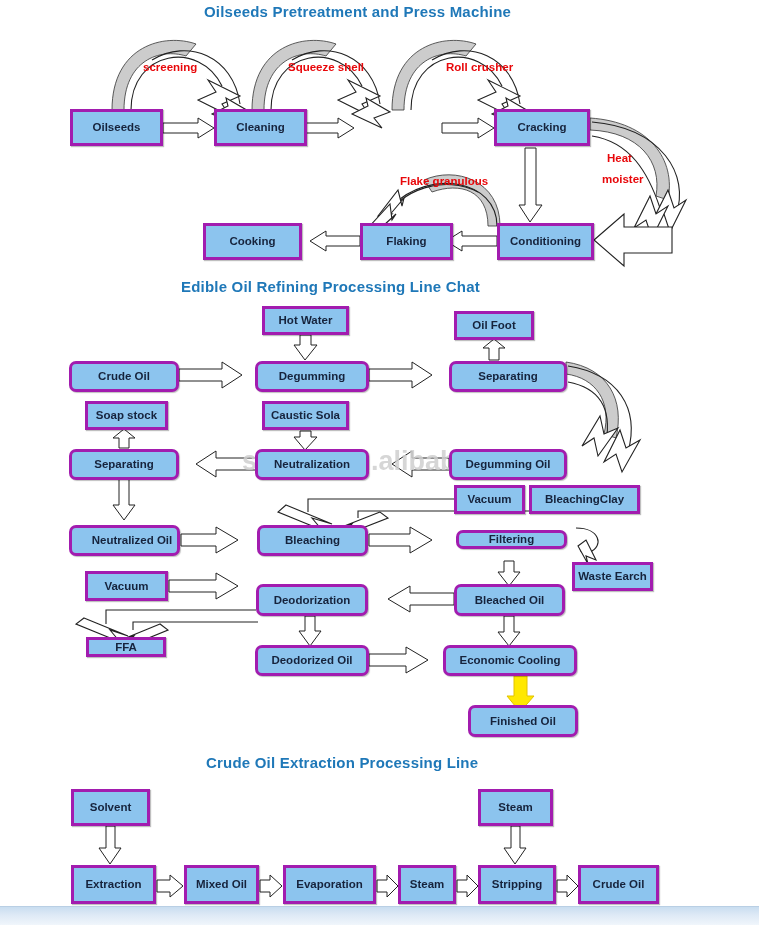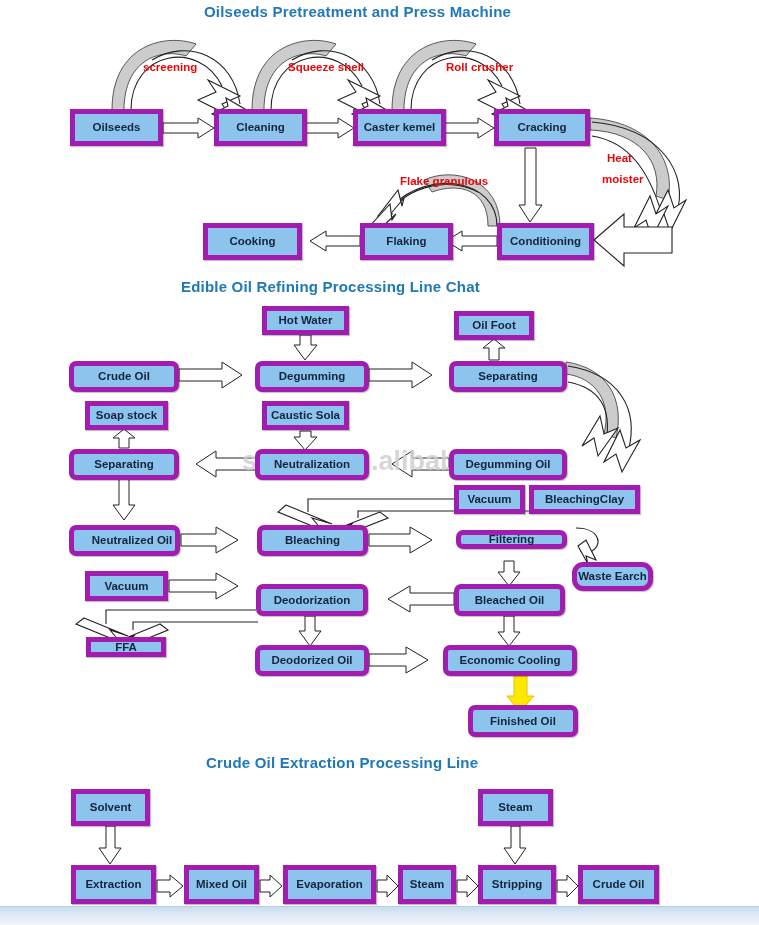--- a/index.html
+++ b/index.html
@@ -1,21 +1,21 @@
 <!DOCTYPE html>
 <html><head>
 <meta charset="utf-8">
 <style>
   html,body{margin:0;padding:0;background:#ffffff;}
   body{width:759px;height:925px;font-family:"Liberation Sans",sans-serif;}
   #stage{position:relative;width:759px;height:925px;overflow:hidden;background:#fff;}
 
   .title{position:absolute;color:#1f78b8;font-weight:bold;font-size:15px;letter-spacing:.2px;white-space:nowrap;}
 
-  .node{position:absolute;background:#8cc4ee;border:5px solid #a21caf;
+  .node{position:absolute;background:#8cc4ee;border:3px solid #a21caf;
         display:flex;align-items:center;justify-content:center;text-align:center;
         color:#16233c;font-size:11.5px;font-weight:bold;box-sizing:border-box;line-height:1.1;}
   .node.sq{border-radius:0;}
   .node.rd{border-radius:7px;}
   .node.sh{box-shadow:1px 1px 1px rgba(0,0,0,.25);}
 
   .redlbl{position:absolute;color:#e8070a;font-weight:bold;font-size:11.5px;white-space:nowrap;}
 
   svg.ov{position:absolute;left:0;top:0;width:759px;height:925px;pointer-events:none;}
 
@@ -224,23 +224,20 @@
   <div class="wm" style="left:242px;top:446px;">sinoderen.alibaba.com</div>
 
   <div class="title" style="left:204px;top:3px;">Oilseeds Pretreatment and Press Machine</div>
 
   <div class="node sq sh" style="left:70px;top:109px;width:93px;height:37px;">
     <span>Oilseeds</span>
   </div>
   <div class="node sq sh" style="left:214px;top:109px;width:93px;height:37px;">
     <span>Cleaning</span>
   </div>
-  <div class="node sq sh" style="left:353px;top:109px;width:93px;height:37px;">
-    <span>Caster kemel</span>
-  </div>
   <div class="node sq sh" style="left:494px;top:109px;width:96px;height:37px;">
     <span>Cracking</span>
   </div>
 
   <div class="node sq sh" style="left:497px;top:223px;width:97px;height:37px;">
     <span>Conditioning</span>
   </div>
   <div class="node sq sh" style="left:360px;top:223px;width:93px;height:37px;">
     <span>Flaking</span>
   </div>
@@ -300,21 +297,21 @@
 
   <div class="node rd sh" style="left:69px;top:525px;width:111px;height:31px;padding-left:15px;">
     <span>Neutralized Oil</span>
   </div>
   <div class="node rd sh" style="left:257px;top:525px;width:111px;height:31px;">
     <span>Bleaching</span>
   </div>
   <div class="node rd sh" style="left:456px;top:530px;width:111px;height:19px;">
     <span>Filtering</span>
   </div>
-  <div class="node sq sh" style="left:572px;top:562px;width:81px;height:29px;border-radius:11px;">
+  <div class="node sq sh" style="left:572px;top:562px;width:81px;height:29px;">
     <span>Waste Earch</span>
   </div>
 
   <div class="node sq sh" style="left:85px;top:571px;width:83px;height:30px;">
     <span>Vacuum</span>
   </div>
   <div class="node rd sh" style="left:256px;top:584px;width:112px;height:32px;">
     <span>Deodorization</span>
   </div>
   <div class="node rd sh" style="left:454px;top:584px;width:111px;height:32px;">

